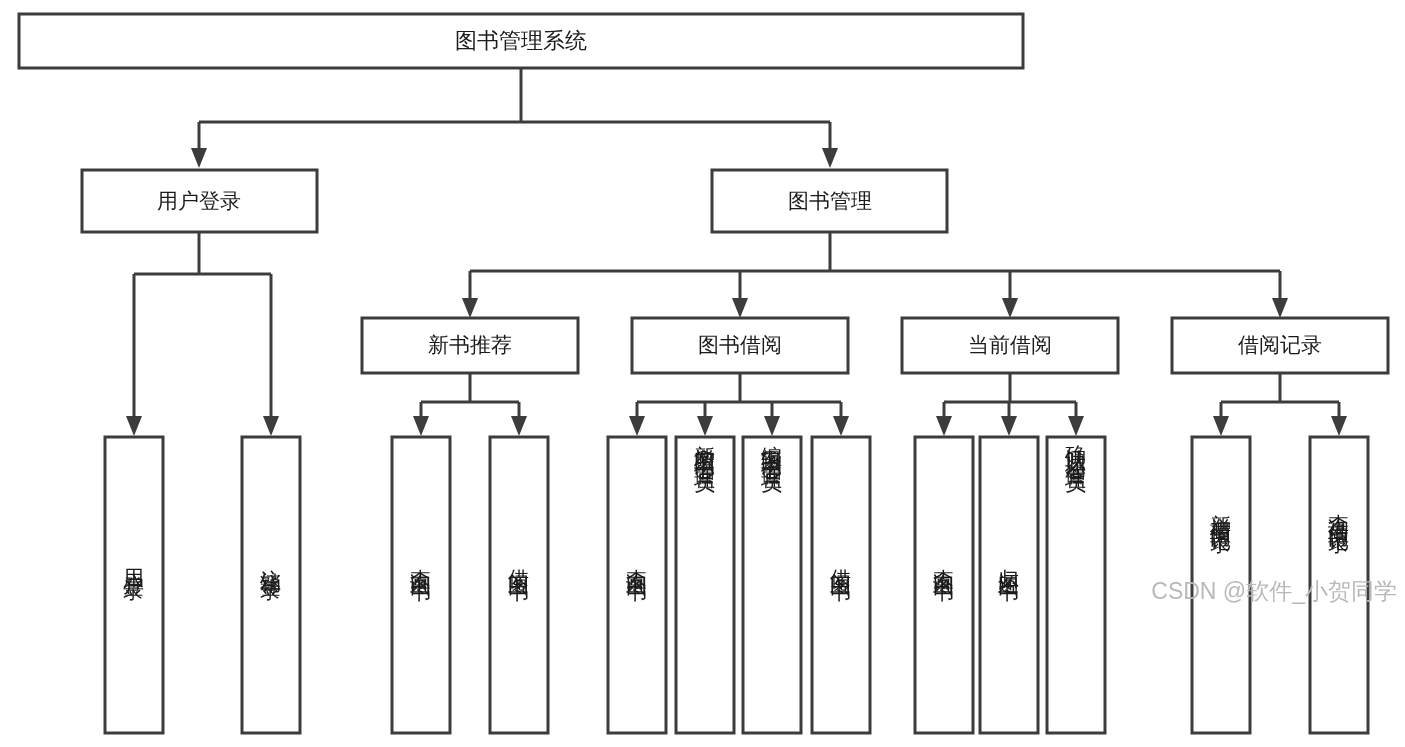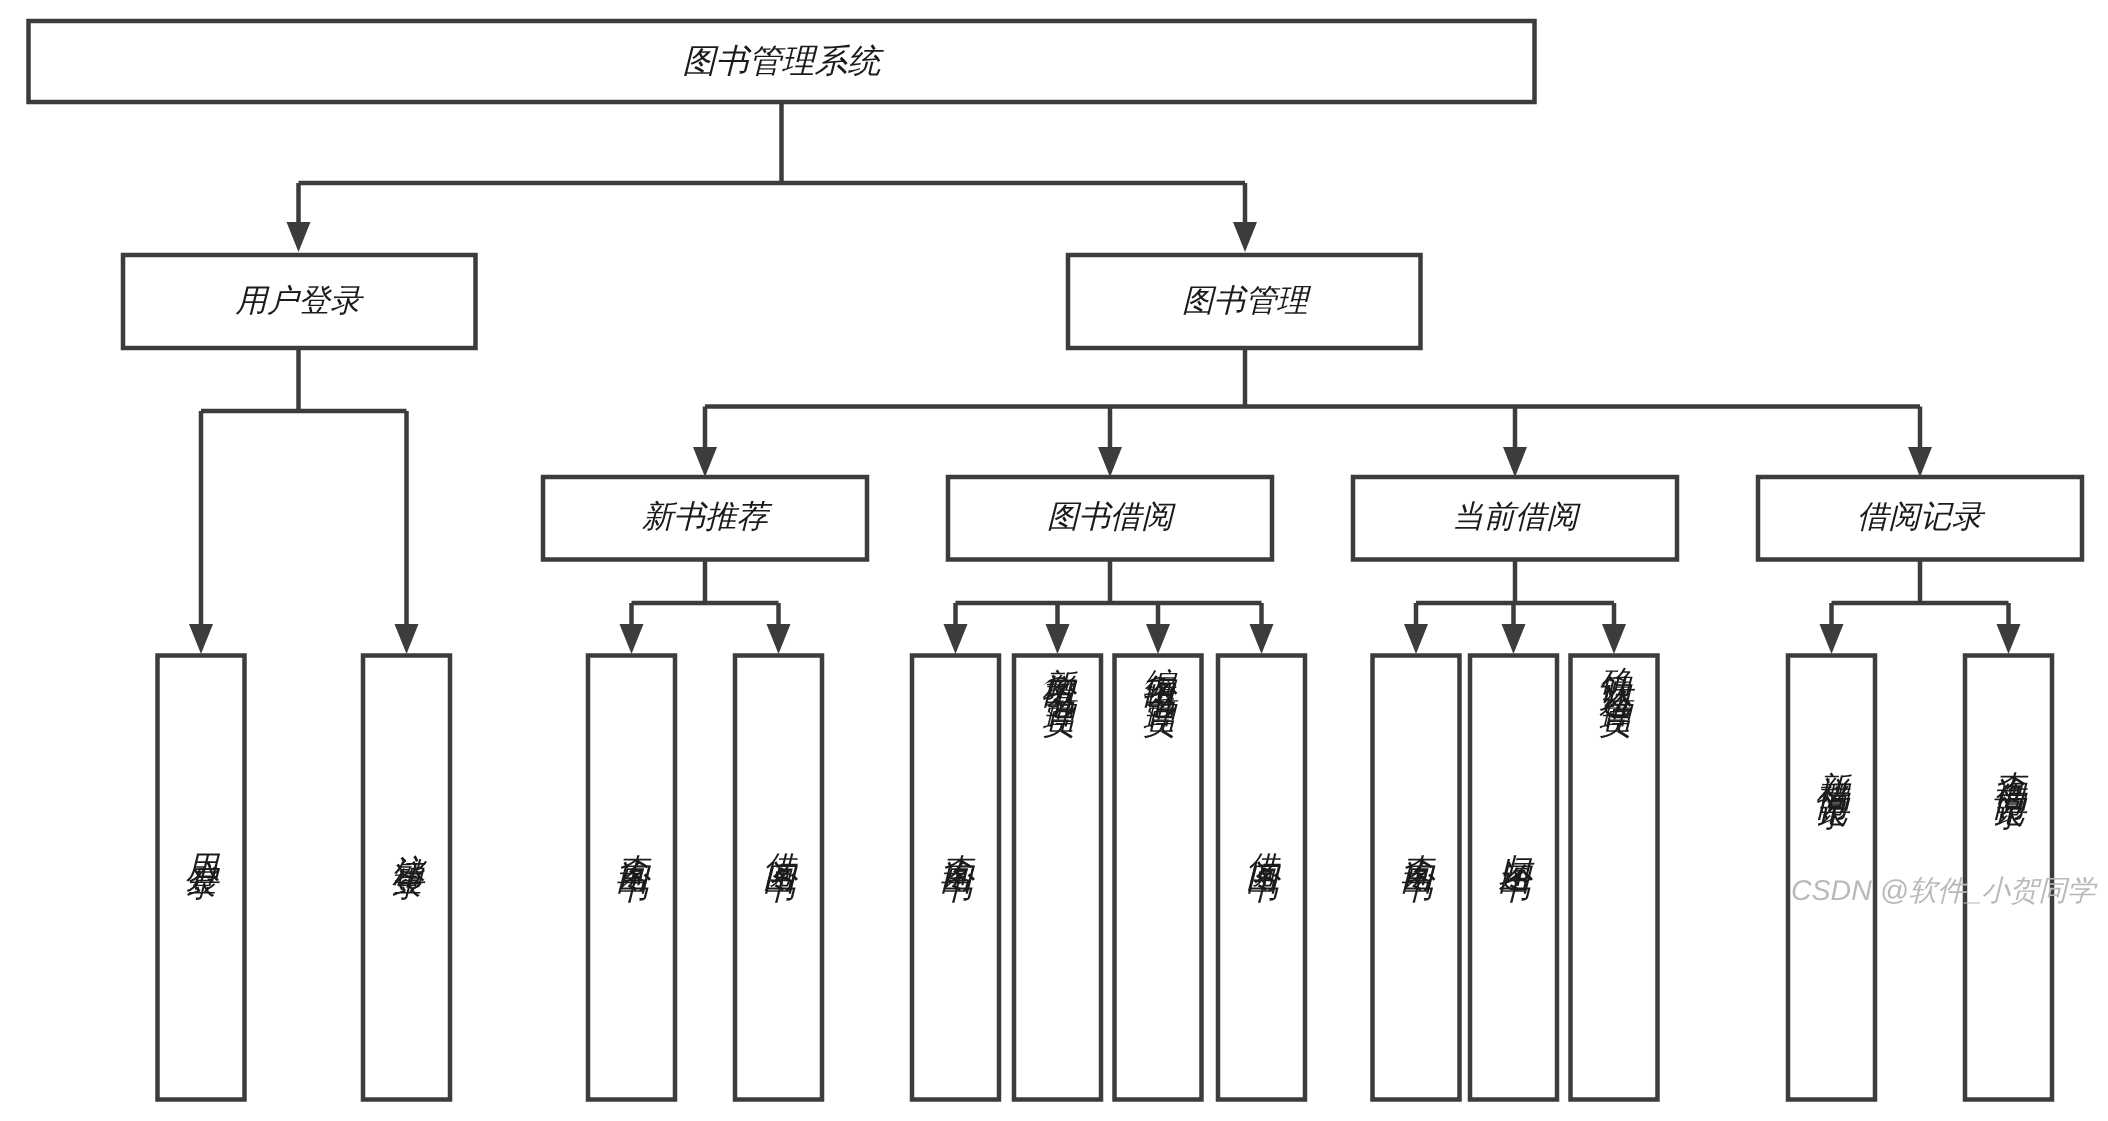--- a/index.html
+++ b/index.html
@@ -3,21 +3,21 @@
 <meta charset="utf-8">
 <title>图书管理系统 结构图</title>
 <style>
   html,body{margin:0;padding:0;}
   body{
     width:1405px;height:747px;
     background:#ffffff;
     font-family:"Liberation Sans","DejaVu Sans",sans-serif;
     overflow:hidden;
   }
-  #diagram-root{position:relative;width:1405px;height:613px;font-style:italic;}
+  #diagram-root{position:relative;width:1405px;height:613px;}
   svg#flow{position:absolute;left:0;top:0;width:1405px;height:747px;display:block;}
 
   .node-box{
     fill:#ffffff;
     stroke:#3c3c3c;
     stroke-width:3;
   }
   .node-label{
     fill:#1b1b1b;
     font-family:"Liberation Sans","DejaVu Sans",sans-serif;
@@ -39,21 +39,21 @@
     stroke-width:3;
     fill:none;
     stroke-linecap:butt;
   }
   .arrow-head{fill:#3c3c3c;}
   .watermark{
     position:absolute;
     right:8px;
     bottom:6px;
     font-family:"Liberation Sans","DejaVu Sans",sans-serif;
-    font-size:19px;
+    font-size:23px;
     color:#b9b9b9;
     white-space:nowrap;
     user-select:none;
   }
 </style>
 </head>
 <body>
 
 <div id="diagram-root">
 

